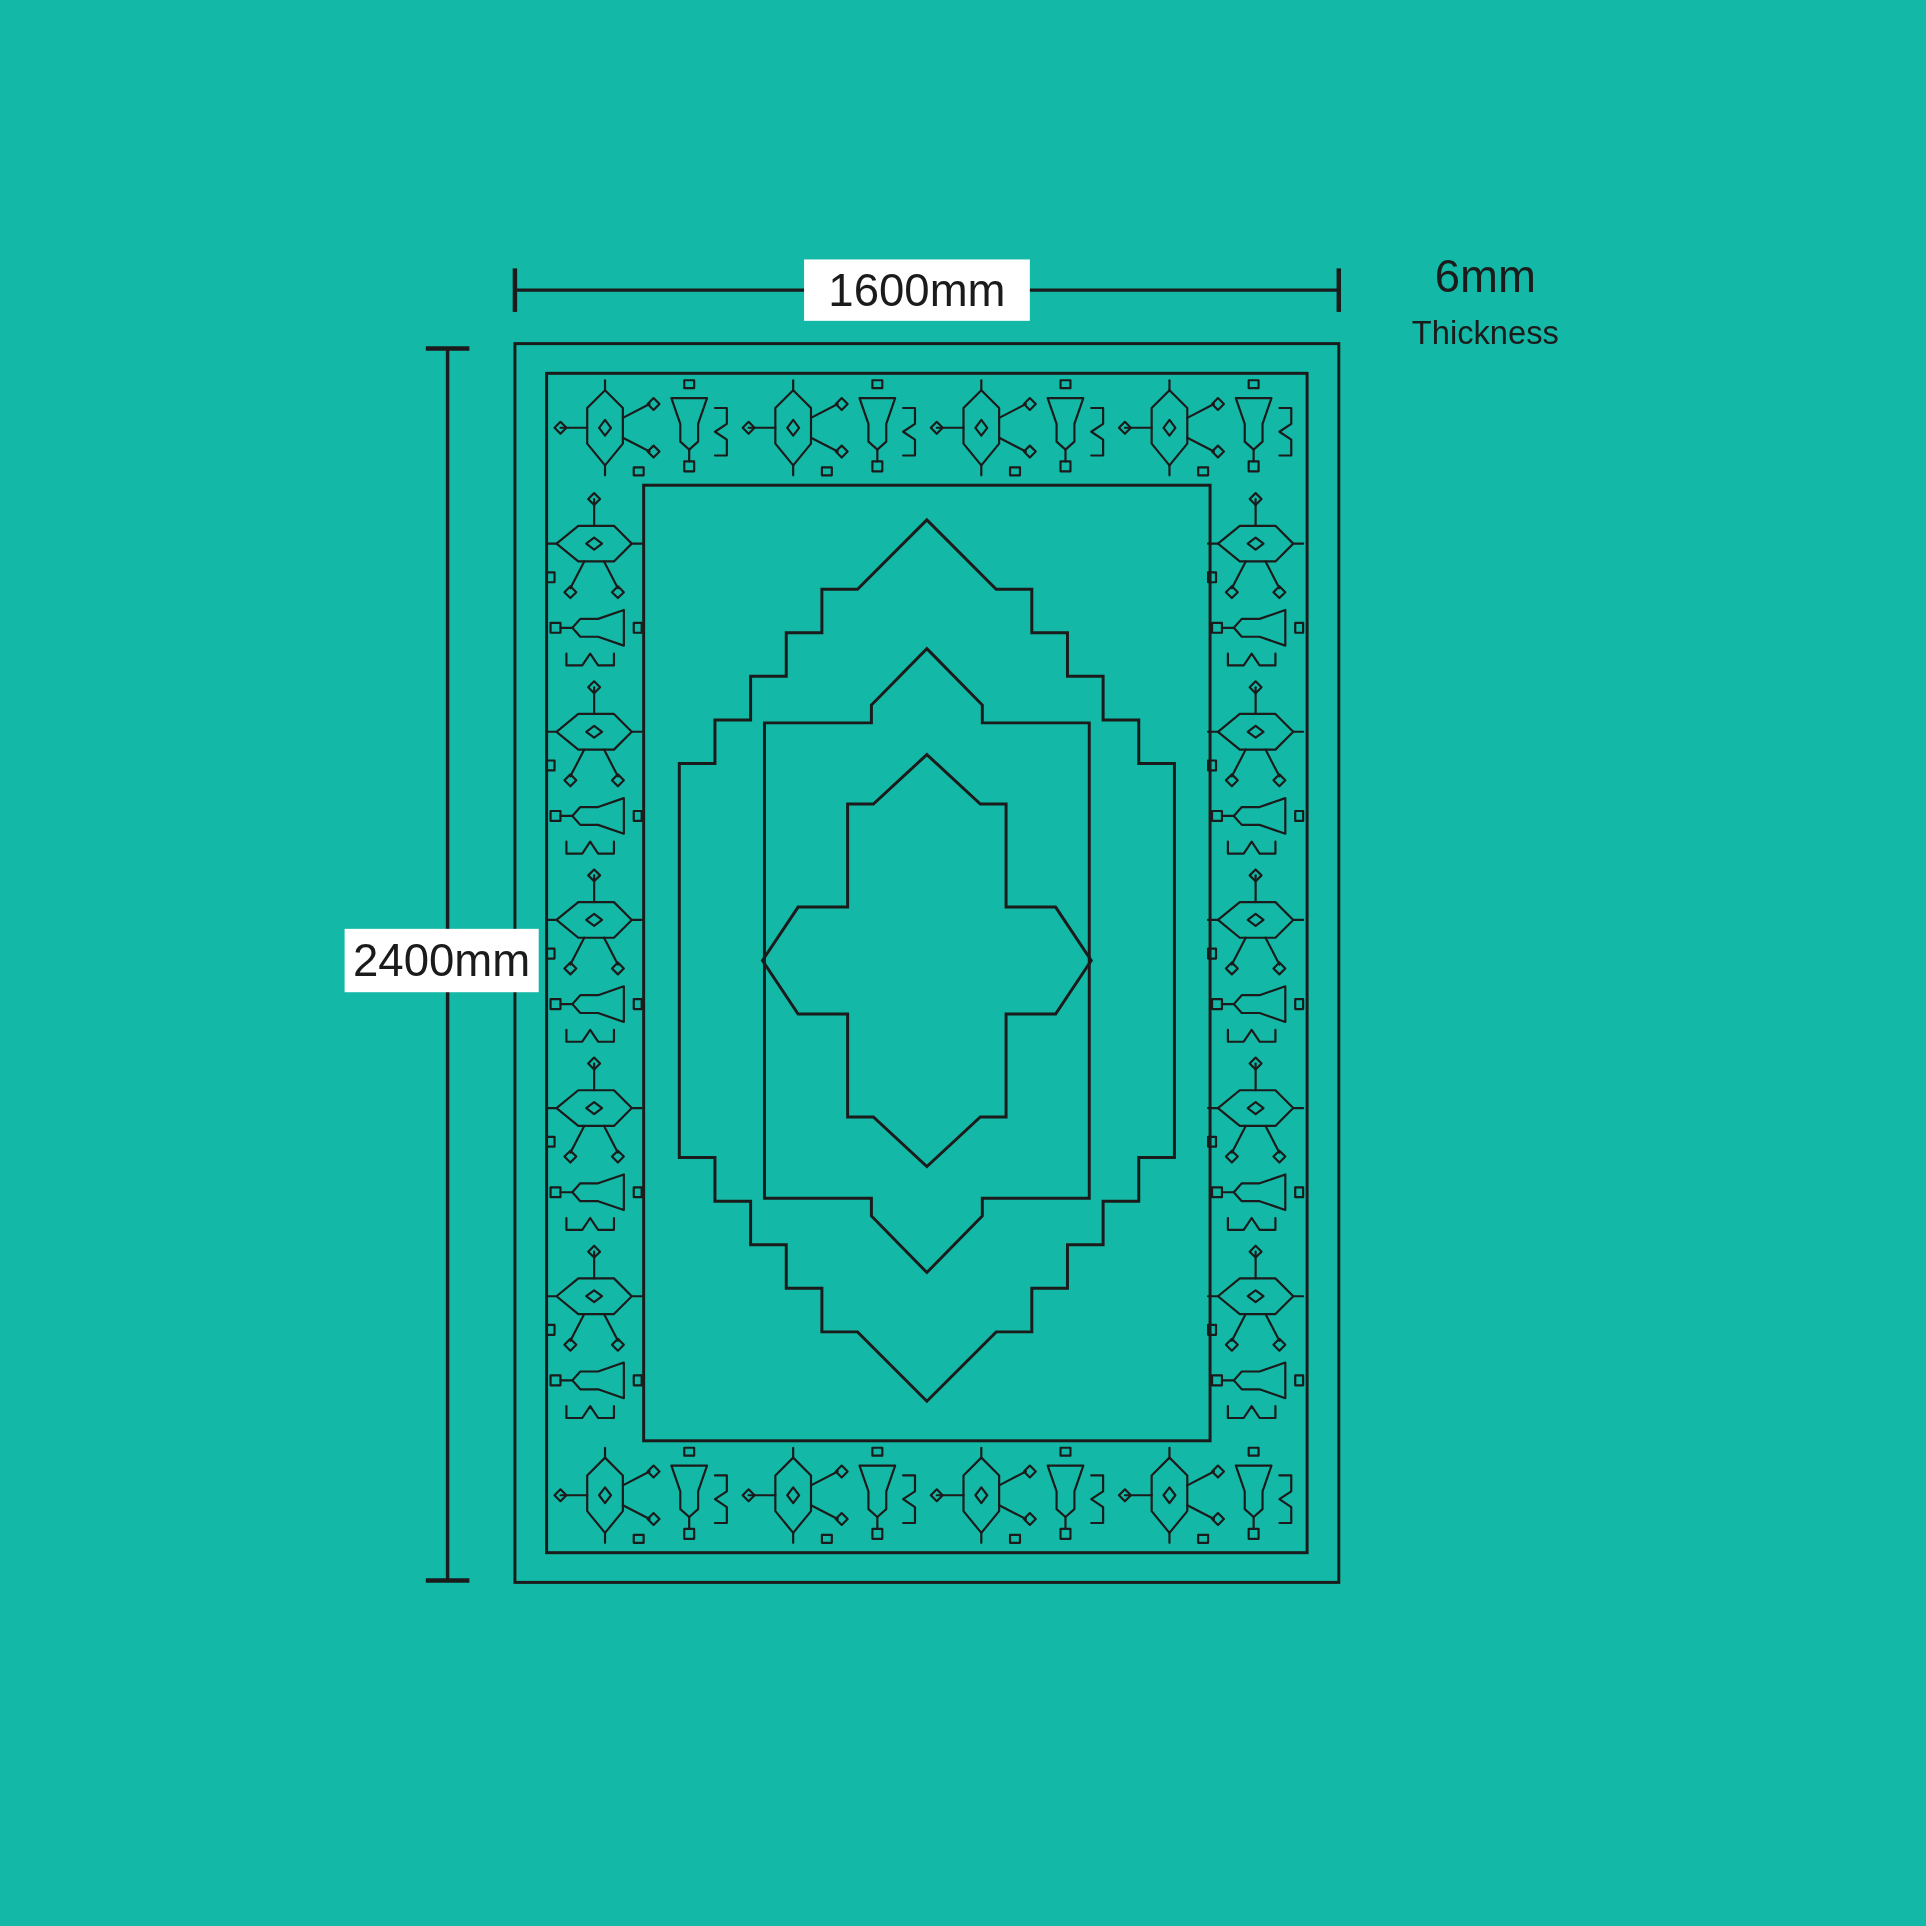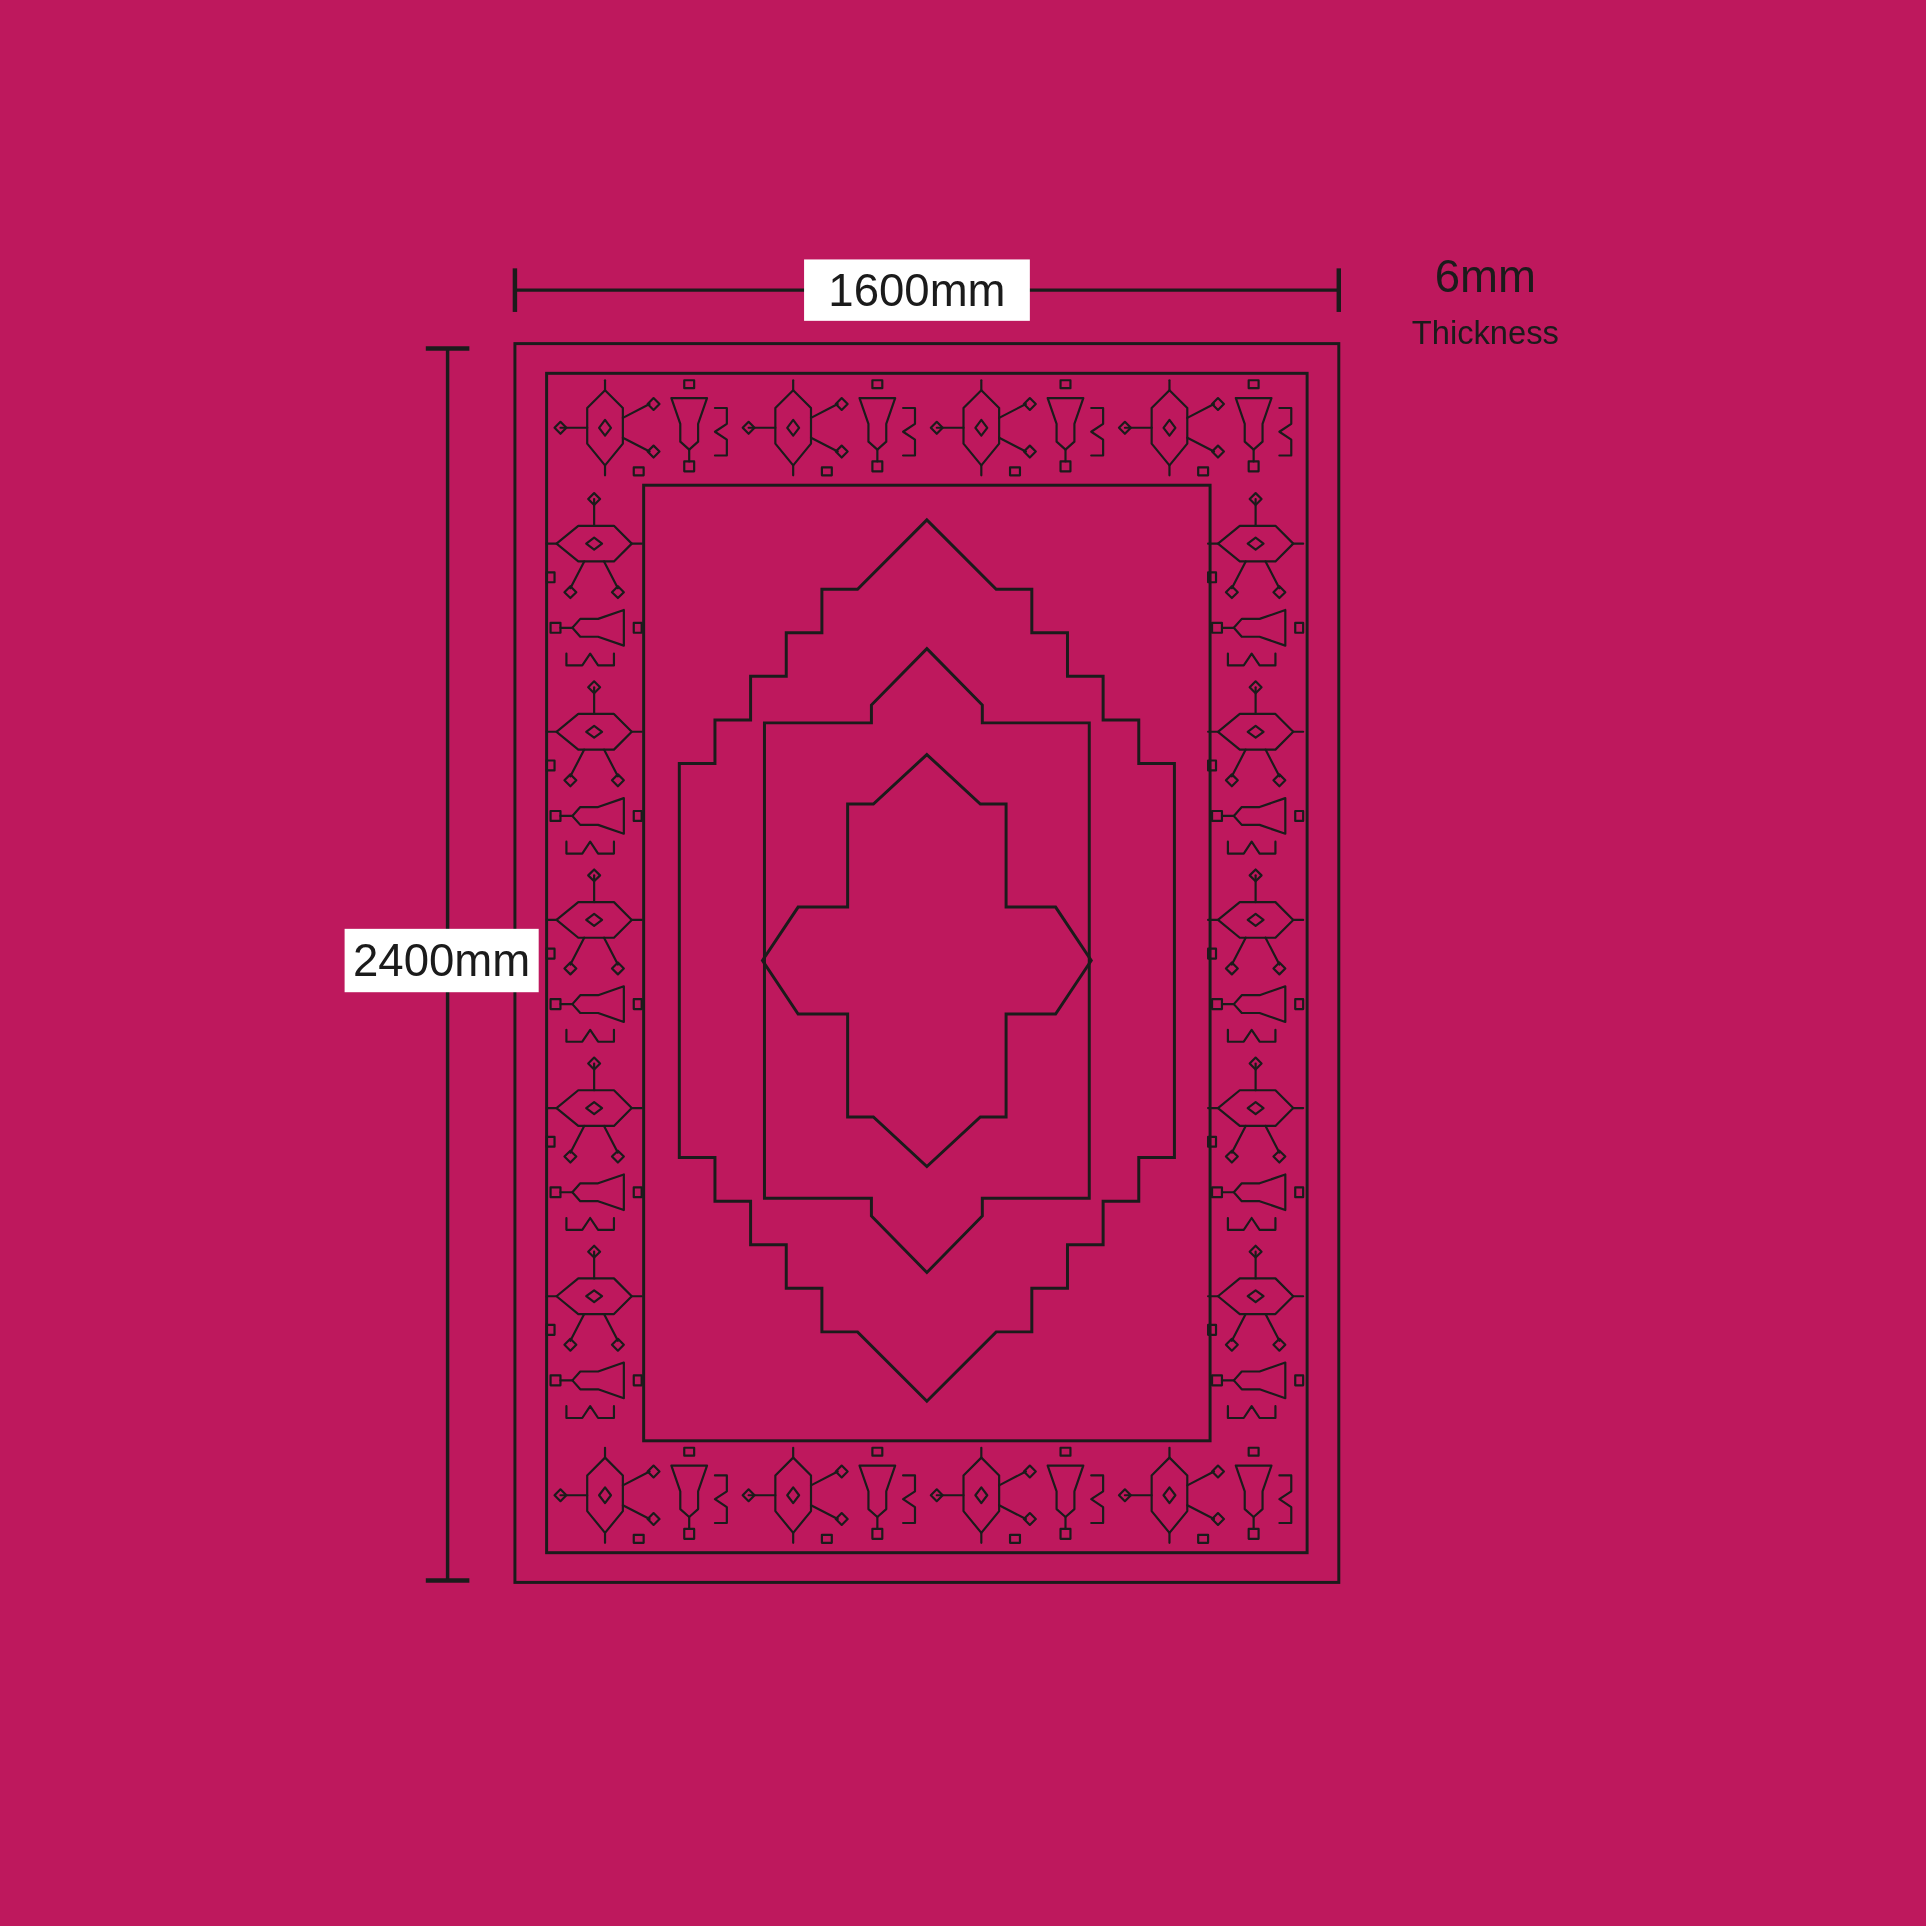--- a/index.html
+++ b/index.html
@@ -1,20 +1,20 @@
 <!DOCTYPE html>
 <html><head>
 <meta charset="utf-8">
 <style>
   html, body { margin: 0; padding: 0; background: #ffffff; }
   .canvas {
     position: relative;
     width: 1927px;
     height: 1927px;
-    background: #be185d;
+    background: #14b8a6;
     font-family: "Liberation Sans", sans-serif;
     overflow: hidden;
   }
   svg { display: block; }
   text {
     font-family: "Liberation Sans", sans-serif;
     fill: #1b1b1b;
   }
   .dim-label { font-size: 46px; }
   .caption-label { font-size: 33px; }

